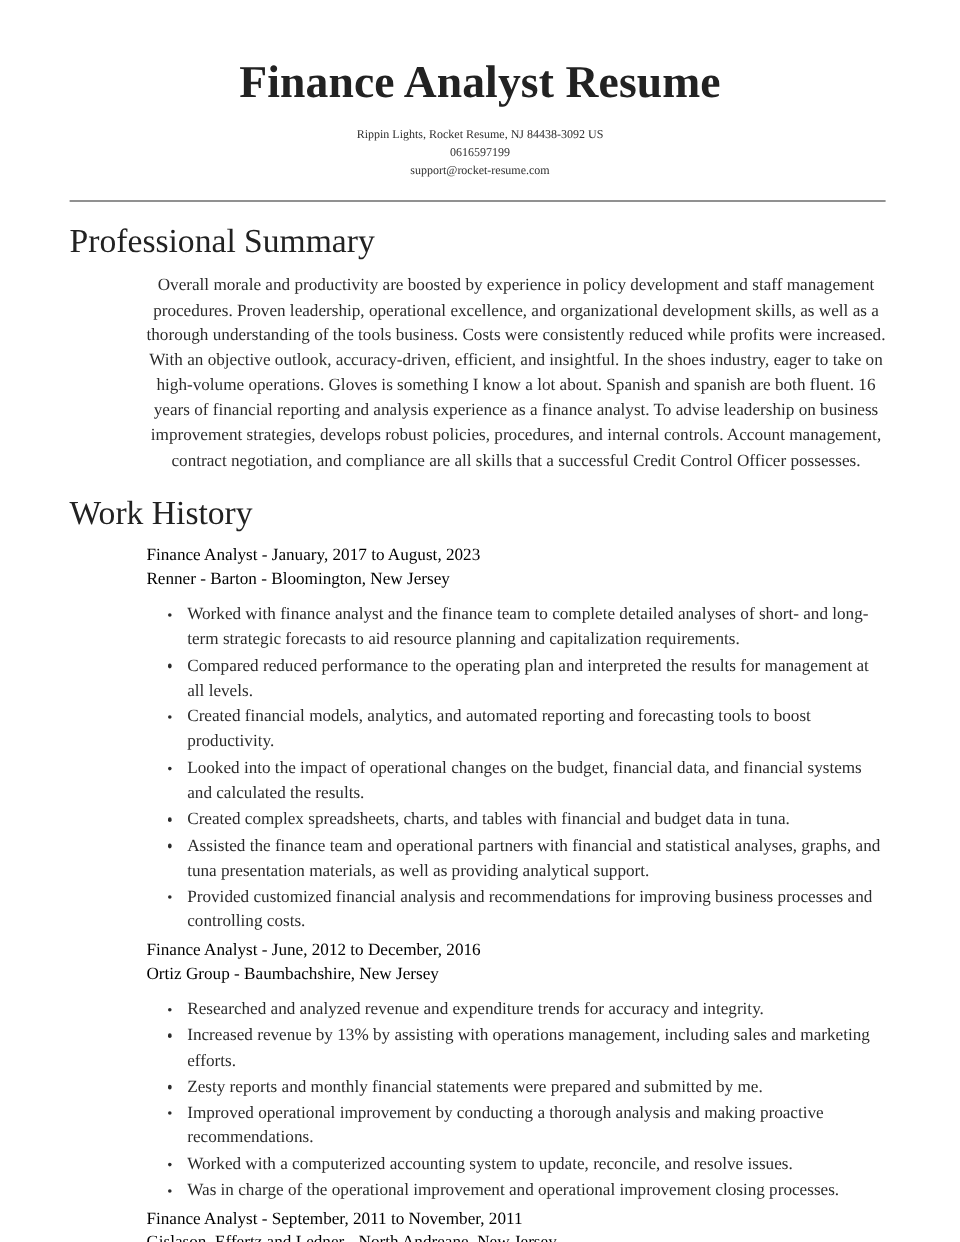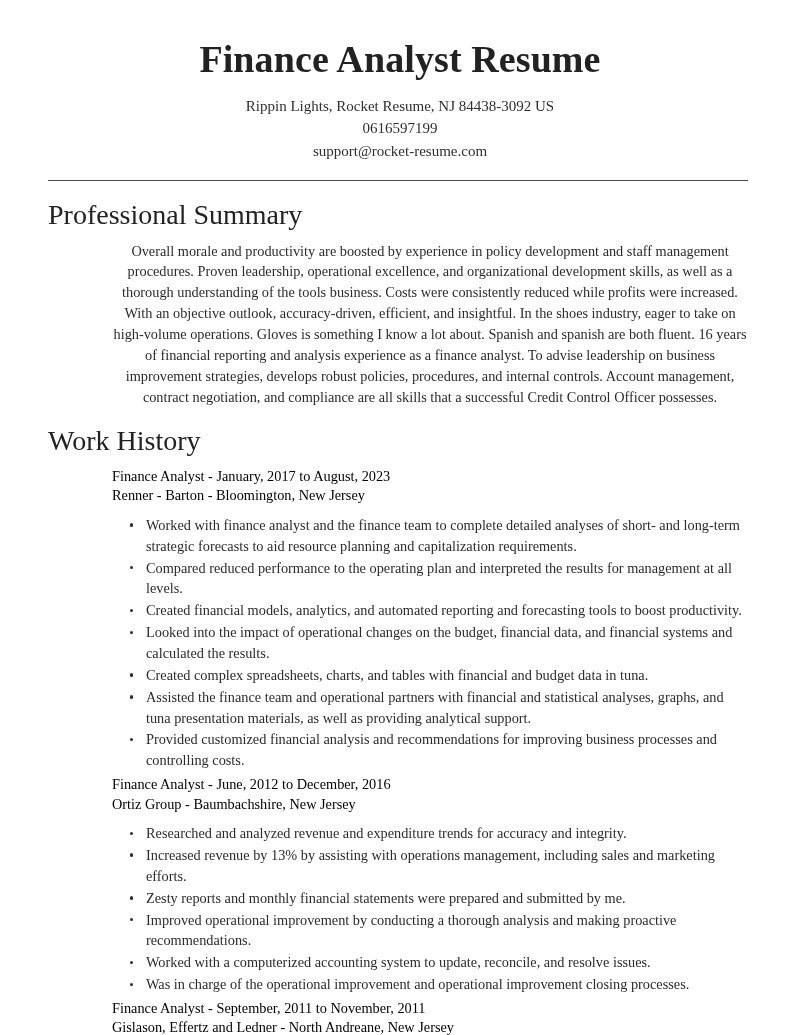--- a/index.html
+++ b/index.html
@@ -13,39 +13,39 @@
     overflow: hidden;
     font-family: "Liberation Serif", "DejaVu Serif", serif;
     color: #2b2b2b;
     -webkit-font-smoothing: antialiased;
   }
 
   .page {
     width: 800px;
     height: 1035px;
     box-sizing: border-box;
-    padding: 4px;
+    padding: 14px;
     position: relative;
   }
 
   
   .resume-header {
     text-align: center;
     padding-top: 34px;
   }
   .resume-title {
     font-size: 38px;
     font-weight: bold;
     letter-spacing: 0.1px;
     line-height: 1.12;
     margin: 0 0 14px 0;
     color: #222222;
   }
   .contact-line {
-    font-size: 15px;
+    font-size: 10px;
     line-height: 1.52;
     color: #2f2f2f;
     margin: 0;
   }
 
   
   .header-divider {
     height: 0;
     border: 0;
     border-top: 1.4px solid #4a4a4a;

